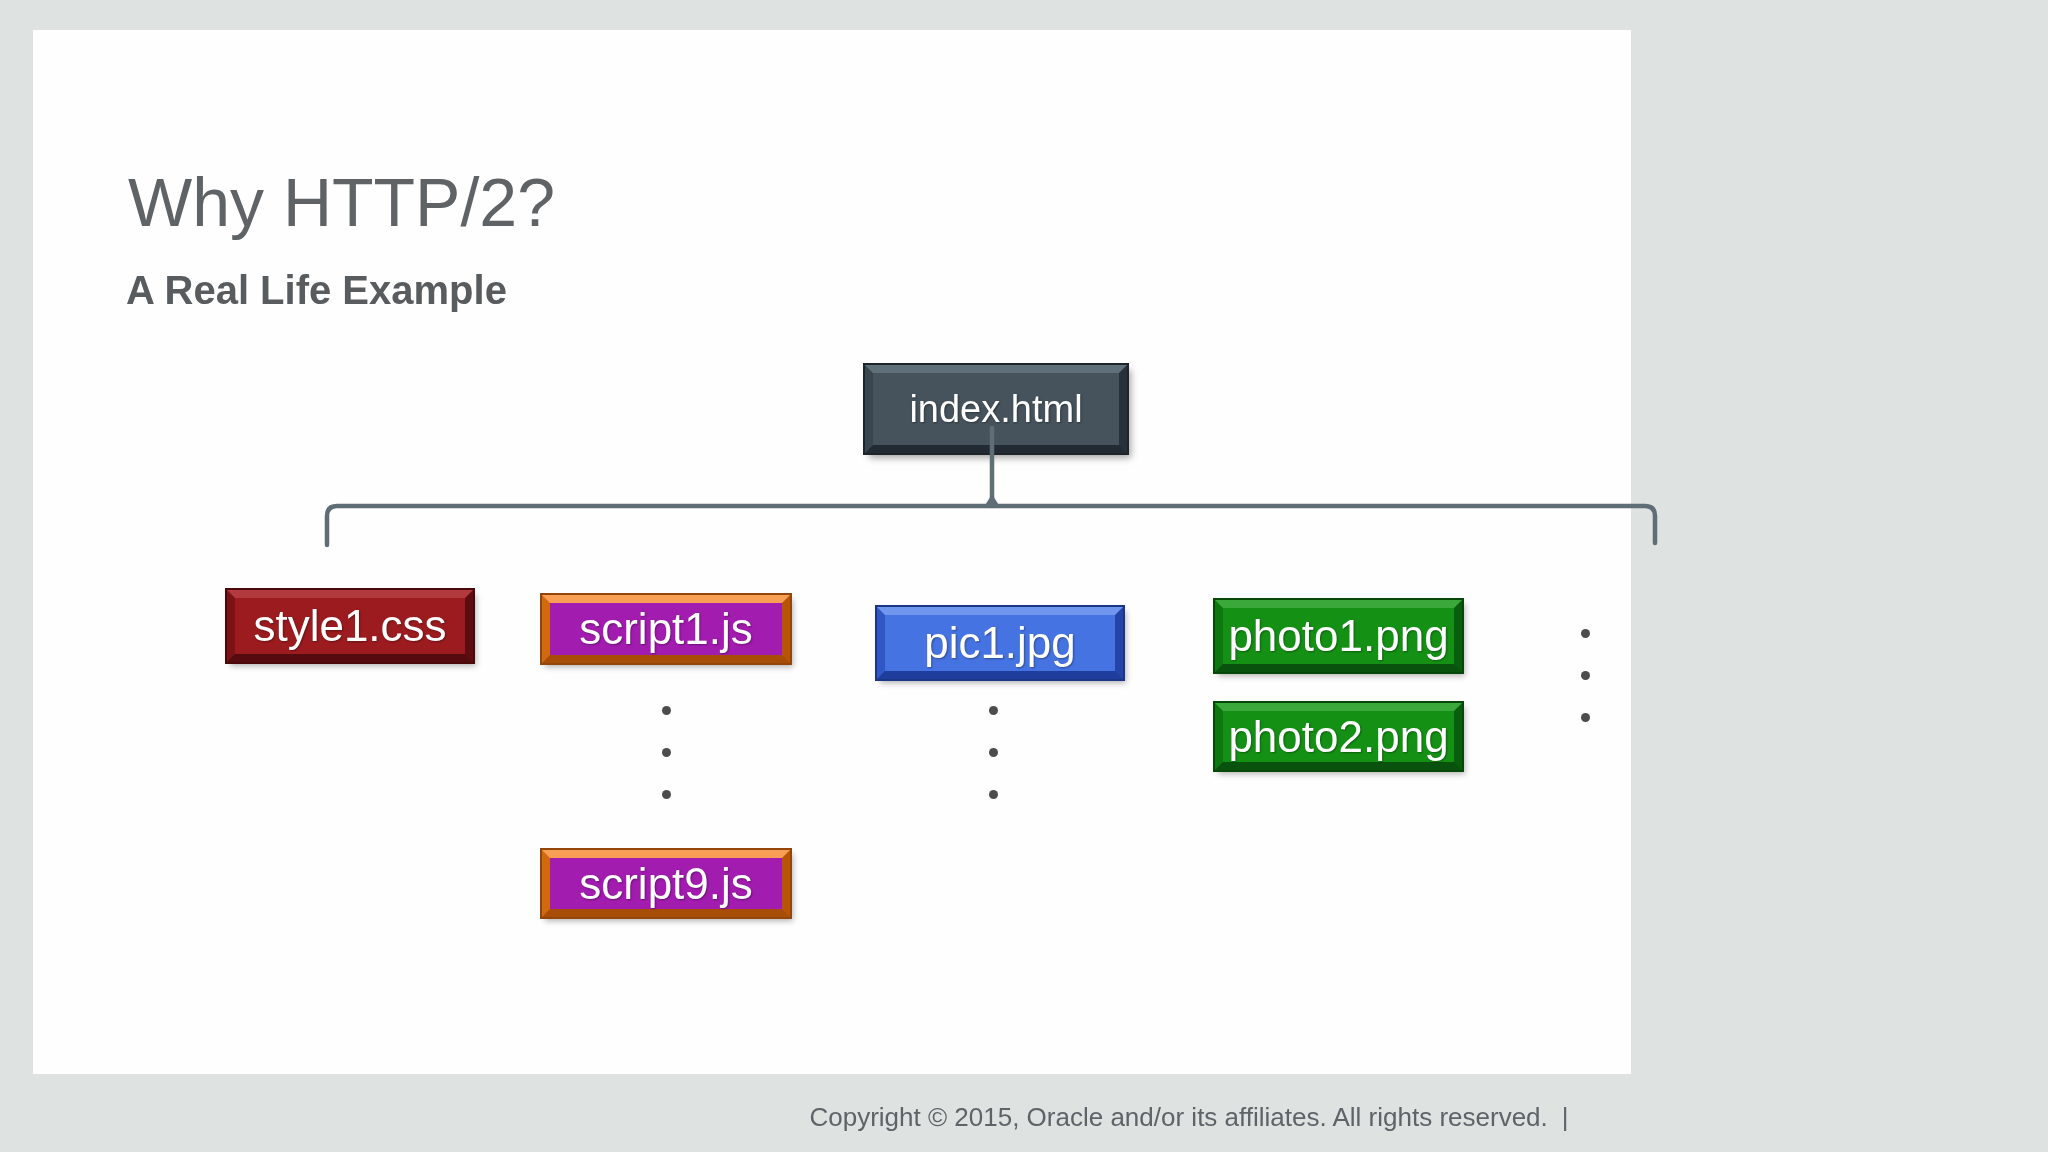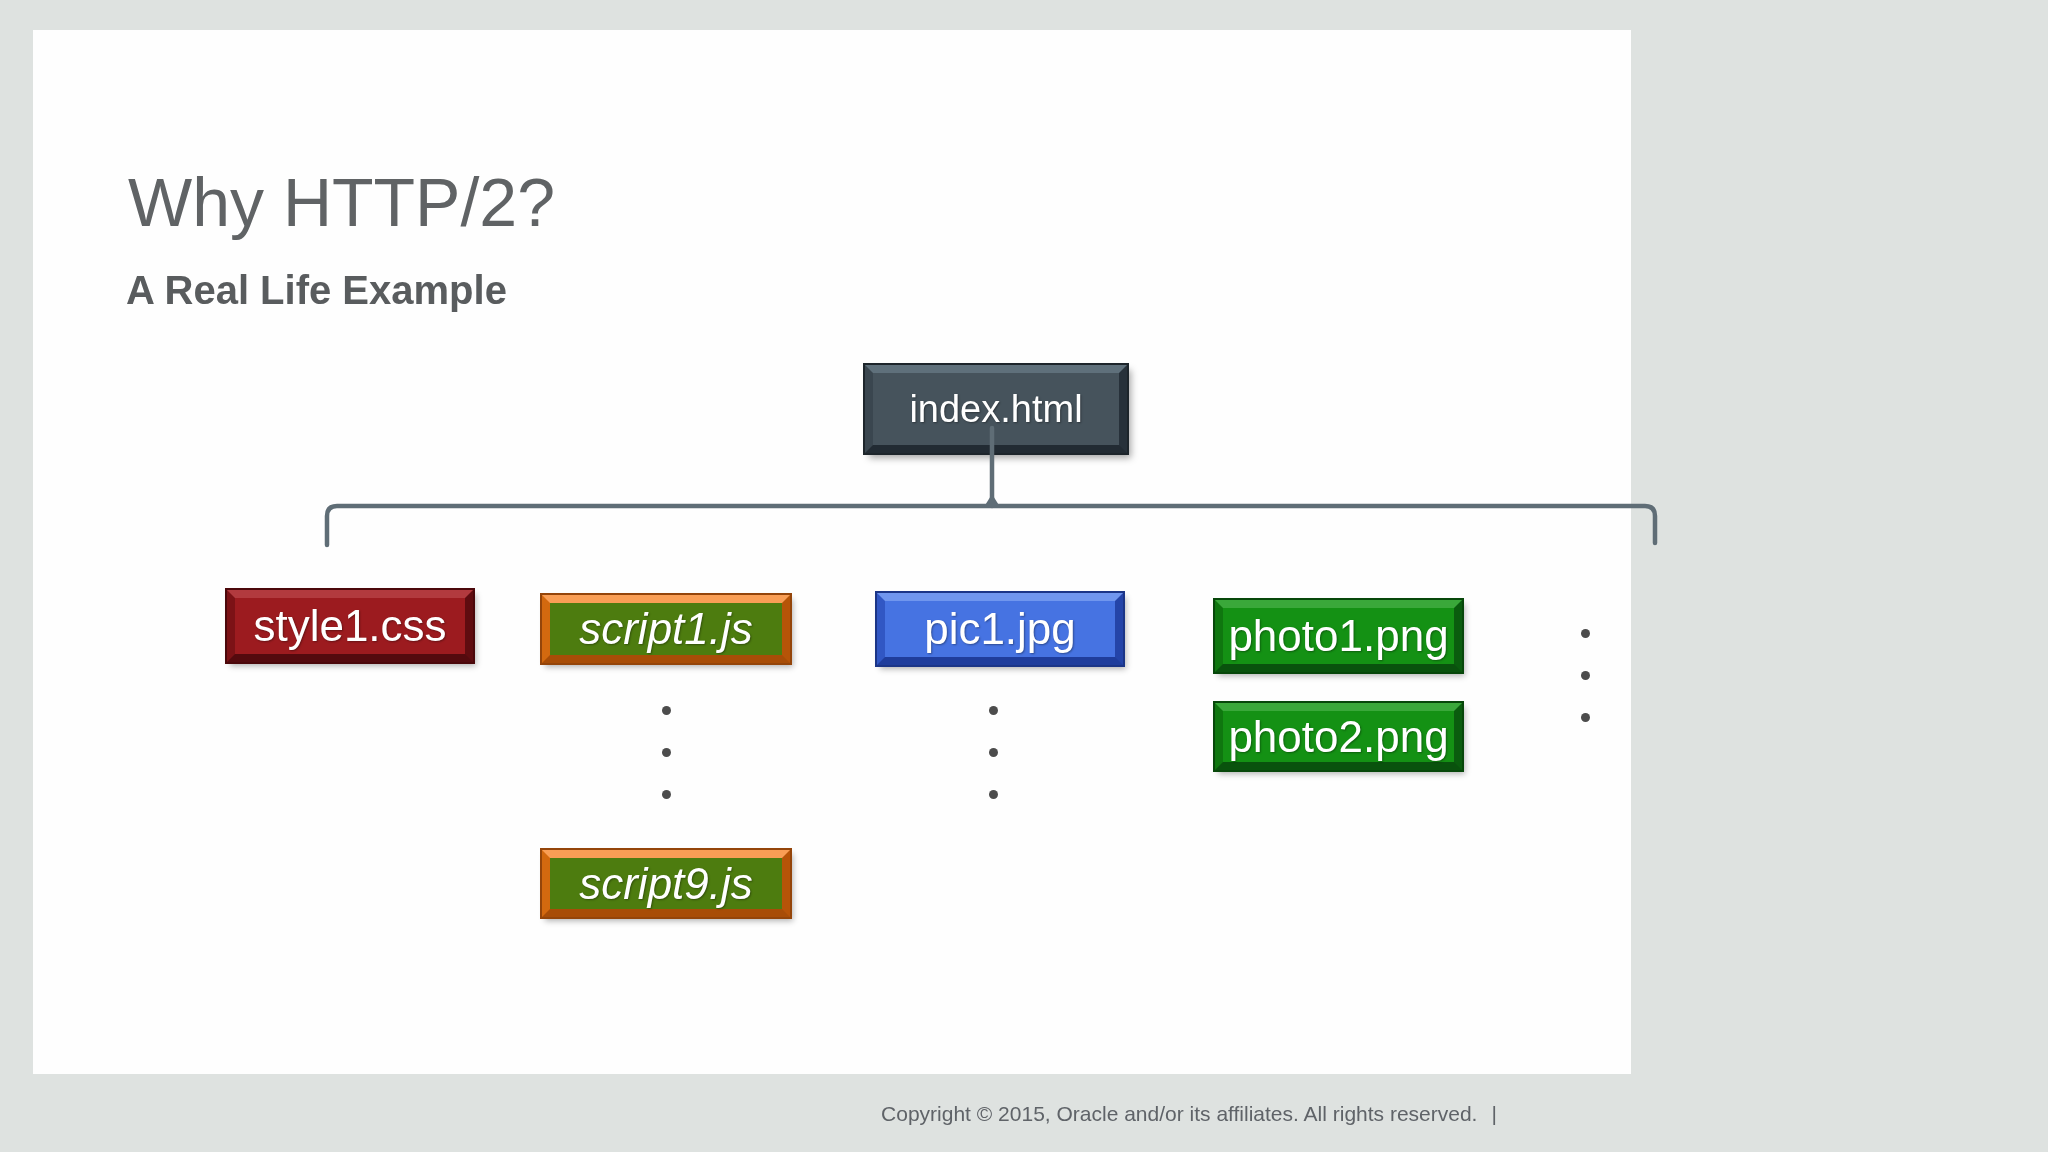--- a/index.html
+++ b/index.html
@@ -35,44 +35,44 @@
     background:#46535c;
     border-color:#5f707b #27313a #222b33 #3a464f;
     box-shadow:0 0 0 2px #1d252b, 4px 5px 7px rgba(0,0,0,0.35);
   }
   .red{
     background:#9c1b1f;
     border-color:#b23a3e #5f0c10 #540a0e #7c1216;
     box-shadow:0 0 0 2px #4b080b, 3px 4px 6px rgba(0,0,0,0.3);
   }
   .orange{
-    background:#4d7c0f;
+    background:#a21caf;
     border-color:#f99e55 #b65408 #a84d07 #d3690f;
     box-shadow:0 0 0 2px #94450a, 3px 4px 6px rgba(0,0,0,0.3);
-    font-style:italic;
   }
   .blue{
     background:#4673e2;
     border-color:#7096ee #2444a8 #1f3d9c #3157c4;
     box-shadow:0 0 0 2px #1b3587, 3px 4px 6px rgba(0,0,0,0.3);
+    margin-top:14px;
   }
   .green{
     background:#149114;
     border-color:#3aa83a #0a5c0e #09520d #0f770f;
     box-shadow:0 0 0 2px #07470a, 3px 4px 6px rgba(0,0,0,0.3);
   }
   .idx{font-size:38px;margin-top:38px;}
   .dot{
     position:absolute;width:9px;height:9px;border-radius:50%;
     background:#4c4c4c;
   }
   .connector-svg{position:absolute;left:0;top:0;pointer-events:none;}
   .footer{
     position:absolute;left:1189px;top:1102px;transform:translateX(-50%);
-    font-size:21px;color:#5f6368;white-space:nowrap;
+    font-size:26px;color:#5f6368;white-space:nowrap;
   }
   .footer .sep{margin-left:14px;}
 </style>
 </head>
 <body>
 
 <div id="stage">
   <div class="slide">
 
     <div class="title">Why HTTP/2?</div>

